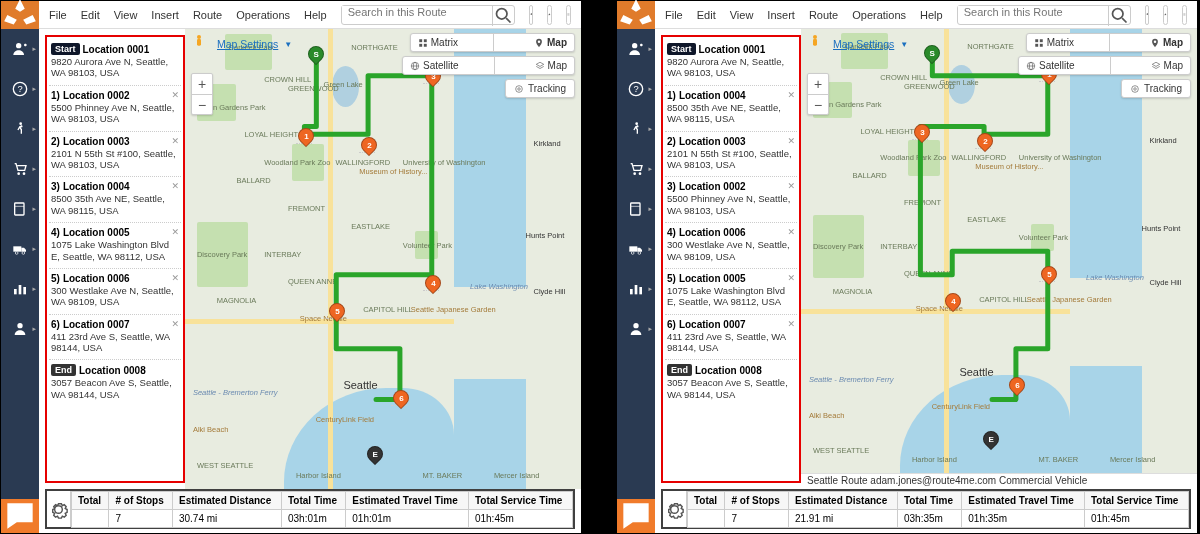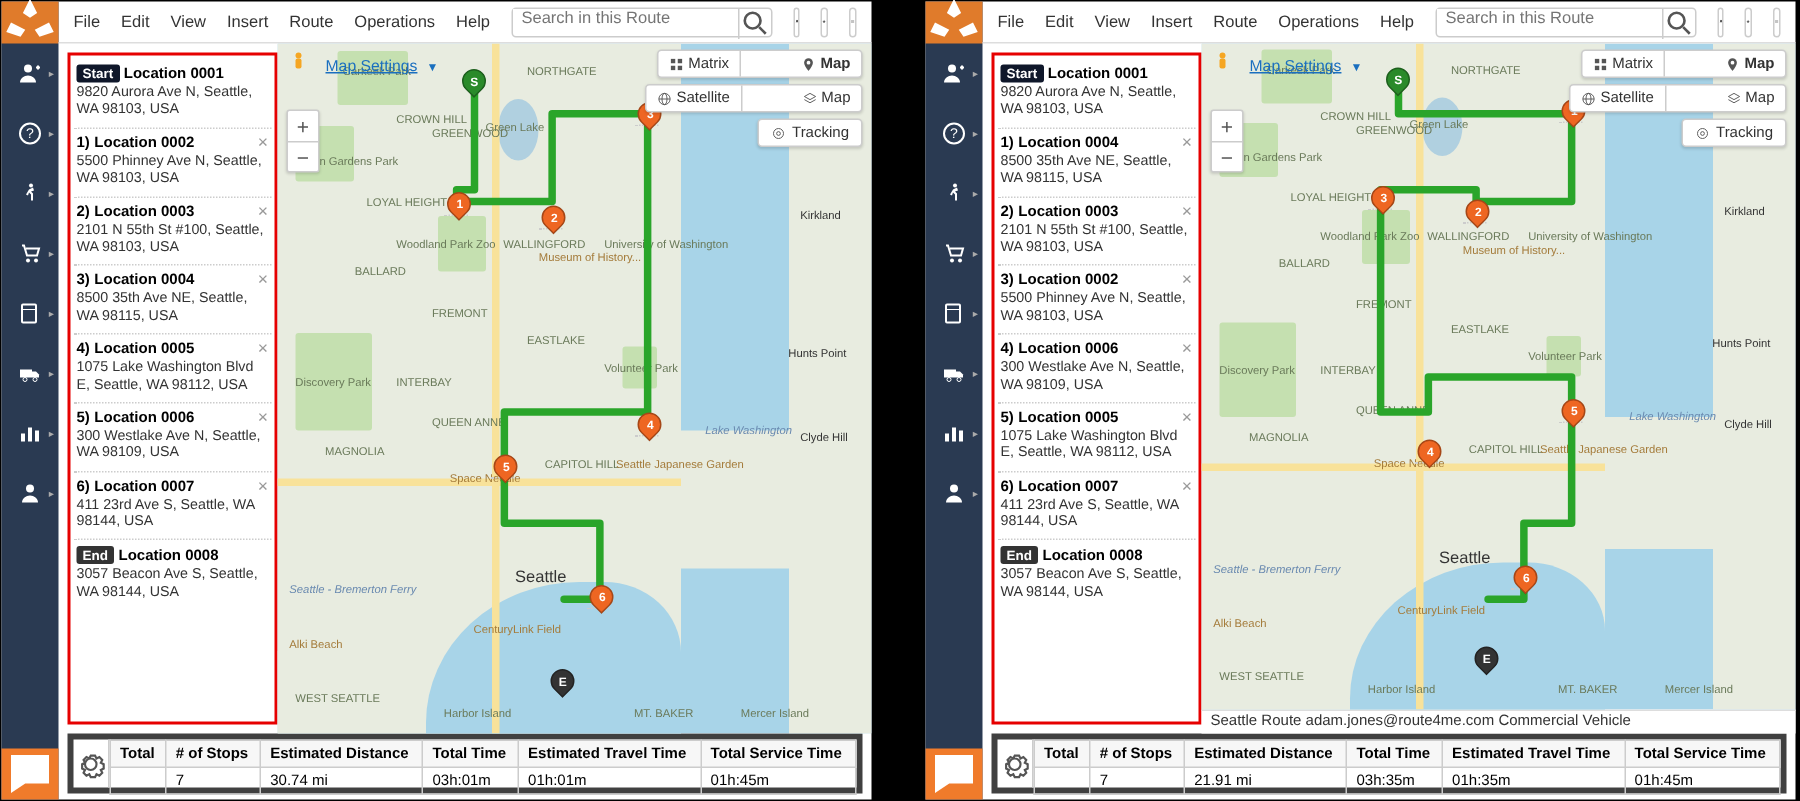--- a/index.html
+++ b/index.html
@@ -31,21 +31,21 @@
   .stop .addr { font-size: 9.5px; color: #333; line-height: 1.2; margin-top: 1px;}
   .stop .close { position: absolute; right: 2px; top: 4px; font-size: 9px; color: #999; cursor: pointer;}
   .badge { font-size: 9px; font-weight: bold; color: #fff; padding: 1px 4px; border-radius: 2px; }
   .badge.start { background: #0f172a; }
   .badge.end { background: #333; }
   
   .map-panel { flex: 1; display: flex; flex-direction: column; min-width: 0; position: relative;}
   .map-toolbar { height: 22px; display: flex; align-items: center; gap: 6px; padding: 0 6px; font-size: 10px; z-index: 10; position: absolute; top: 4px; left: 26px;}
   .ms-link { color: #1a6fbf; cursor: pointer; text-decoration: underline; font-size: 10.5px;}
   .map-toolbar-right { position: absolute; top: 4px; right: 6px; z-index: 10; display: flex; flex-direction: column; gap: 4px; align-items: flex-end;}
-  .btn-pair { display: flex; background: #fff; border: 1px solid #ccc; border-radius: 3px; box-shadow: 0 1px 2px rgba(0,0,0,0.15);}
+  .btn-pair { display: flex; background: #fff; border: 1px solid #ccc; border-radius: 3px; box-shadow: 0 1px 2px rgba(0,0,0,0.15); gap: 28px;}
   .btn-pair .b { padding: 3px 7px; font-size: 10px; cursor: pointer; display: flex; align-items: center; gap: 3px; color: #333;}
   .btn-pair .b + .b { border-left: 1px solid #ccc; padding-left: 40px; }
   .btn-pair .b.active { font-weight: bold; }
   .single-btn { background: #fff; border: 1px solid #ccc; border-radius: 3px; padding: 3px 8px; font-size: 10px; cursor: pointer; display: flex; align-items: center; gap: 4px; color: #333; box-shadow: 0 1px 2px rgba(0,0,0,0.15);}
   
   .map-canvas { flex: 1; position: relative; overflow: hidden;}
   .map-bg { position: absolute; inset: 0; background: #a8d4e8;}
   .land { position: absolute; background: #e8ece0; }
   .park { position: absolute; background: #c5e0b0; border-radius: 2px;}
   .road { position: absolute; background: #fff; }
@@ -61,21 +61,21 @@
   .label { position: absolute; font-size: 7.5px; color: #6a7a5a; white-space: nowrap; }
   .label.water { color: #6a8ab0; font-style: italic;}
   
   .person-icon { position: absolute; top: 4px; left: 6px; z-index: 10; width: 16px; font-size: 14px; cursor: pointer;}
   .zoom { position: absolute; top: 44px; left: 6px; z-index: 10; border: 1px solid #ccc; background: #fff; box-shadow: 0 1px 2px rgba(0,0,0,0.15); border-radius: 2px;}
   .zoom div { width: 20px; height: 20px; display: flex; align-items: center; justify-content: center; font-size: 14px; cursor: pointer; color: #555;}
   .zoom div + div { border-top: 1px solid #ccc;}
   
   .caption { height: 16px; font-size: 10px; color: #333; padding: 1px 6px; background: #fff; border-top: 1px solid #ddd; white-space: nowrap; overflow: hidden;}
   
-  .stats { height: 40px; border: 4px solid #404040; margin: 0 6px 4px 6px; display: flex; align-items: stretch; }
+  .stats { height: 40px; border: 2px solid #404040; margin: 0 6px 4px 6px; display: flex; align-items: stretch; }
   .stats .gear { width: 24px; display: flex; align-items: center; justify-content: center; border-right: 1px solid #ccc; font-size: 12px; color: #555; cursor: pointer;}
   .stats table { flex: 1; border-collapse: collapse; font-size: 10px; }
   .stats th, .stats td { border: 1px solid #ccc; padding: 2px 6px; text-align: left; }
   .stats th { font-weight: bold; background: #f7f7f7; height: 18px;}
   .stats td { height: 18px;}
 </style>
 </head>
 <body>
 
 <div class="outer" id="outer">

